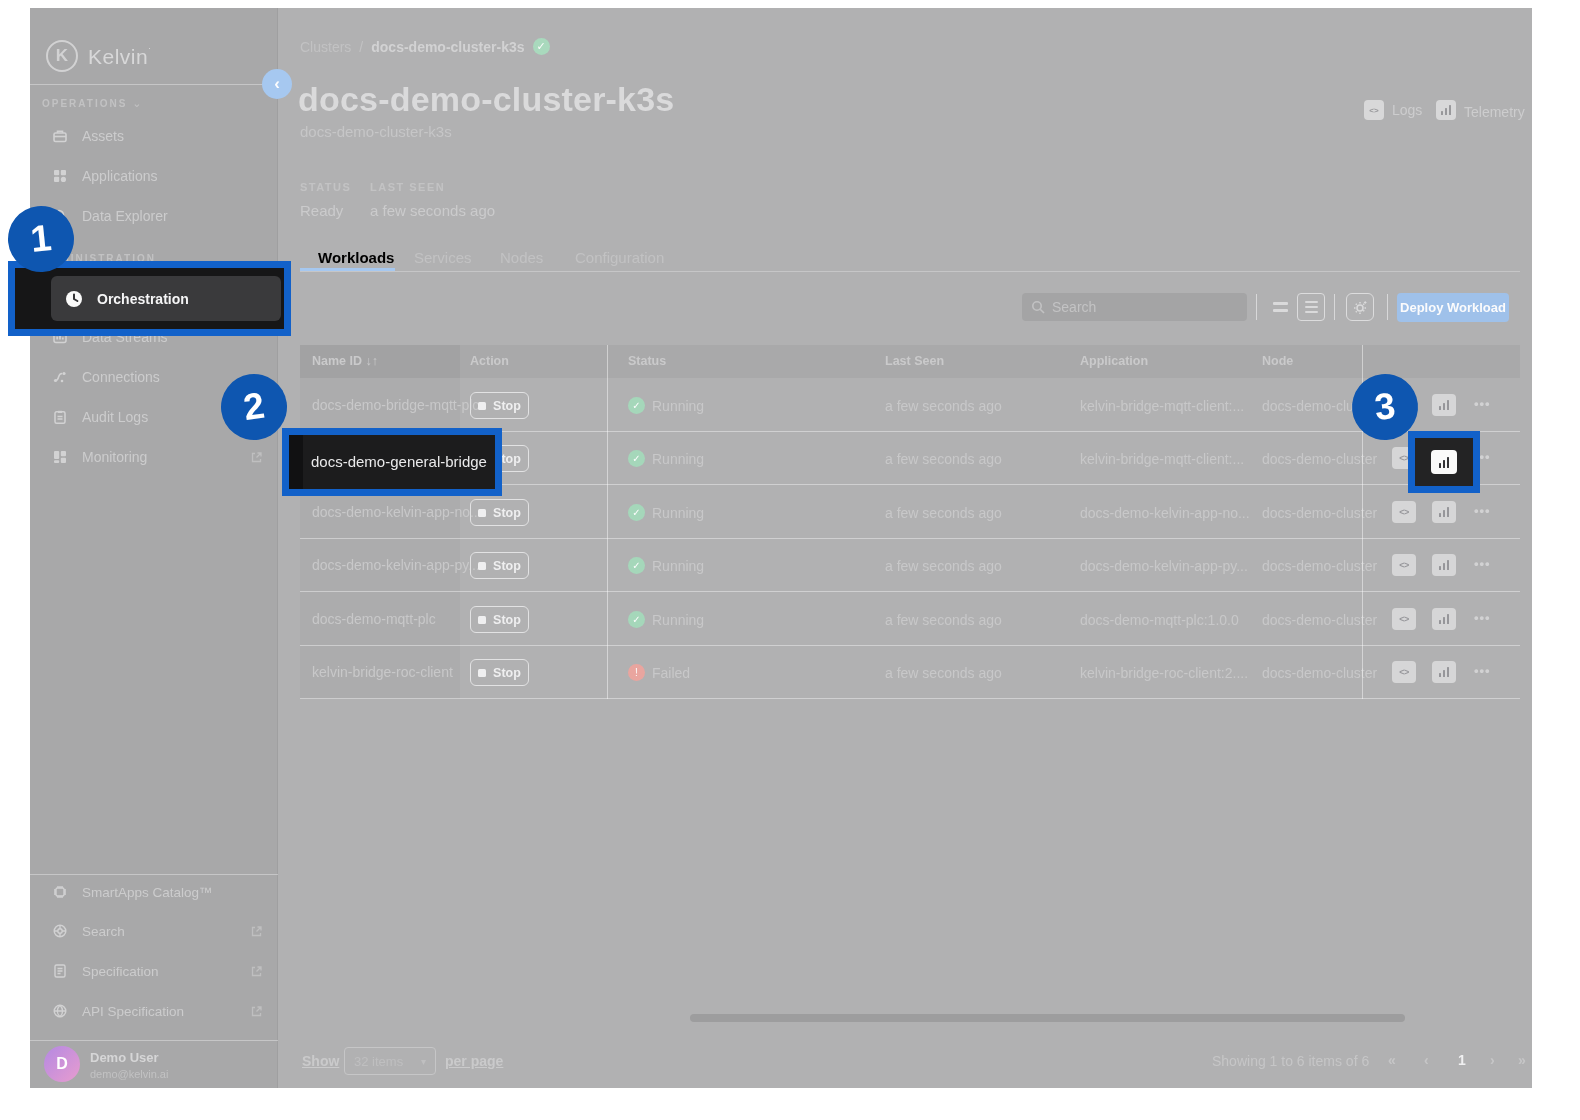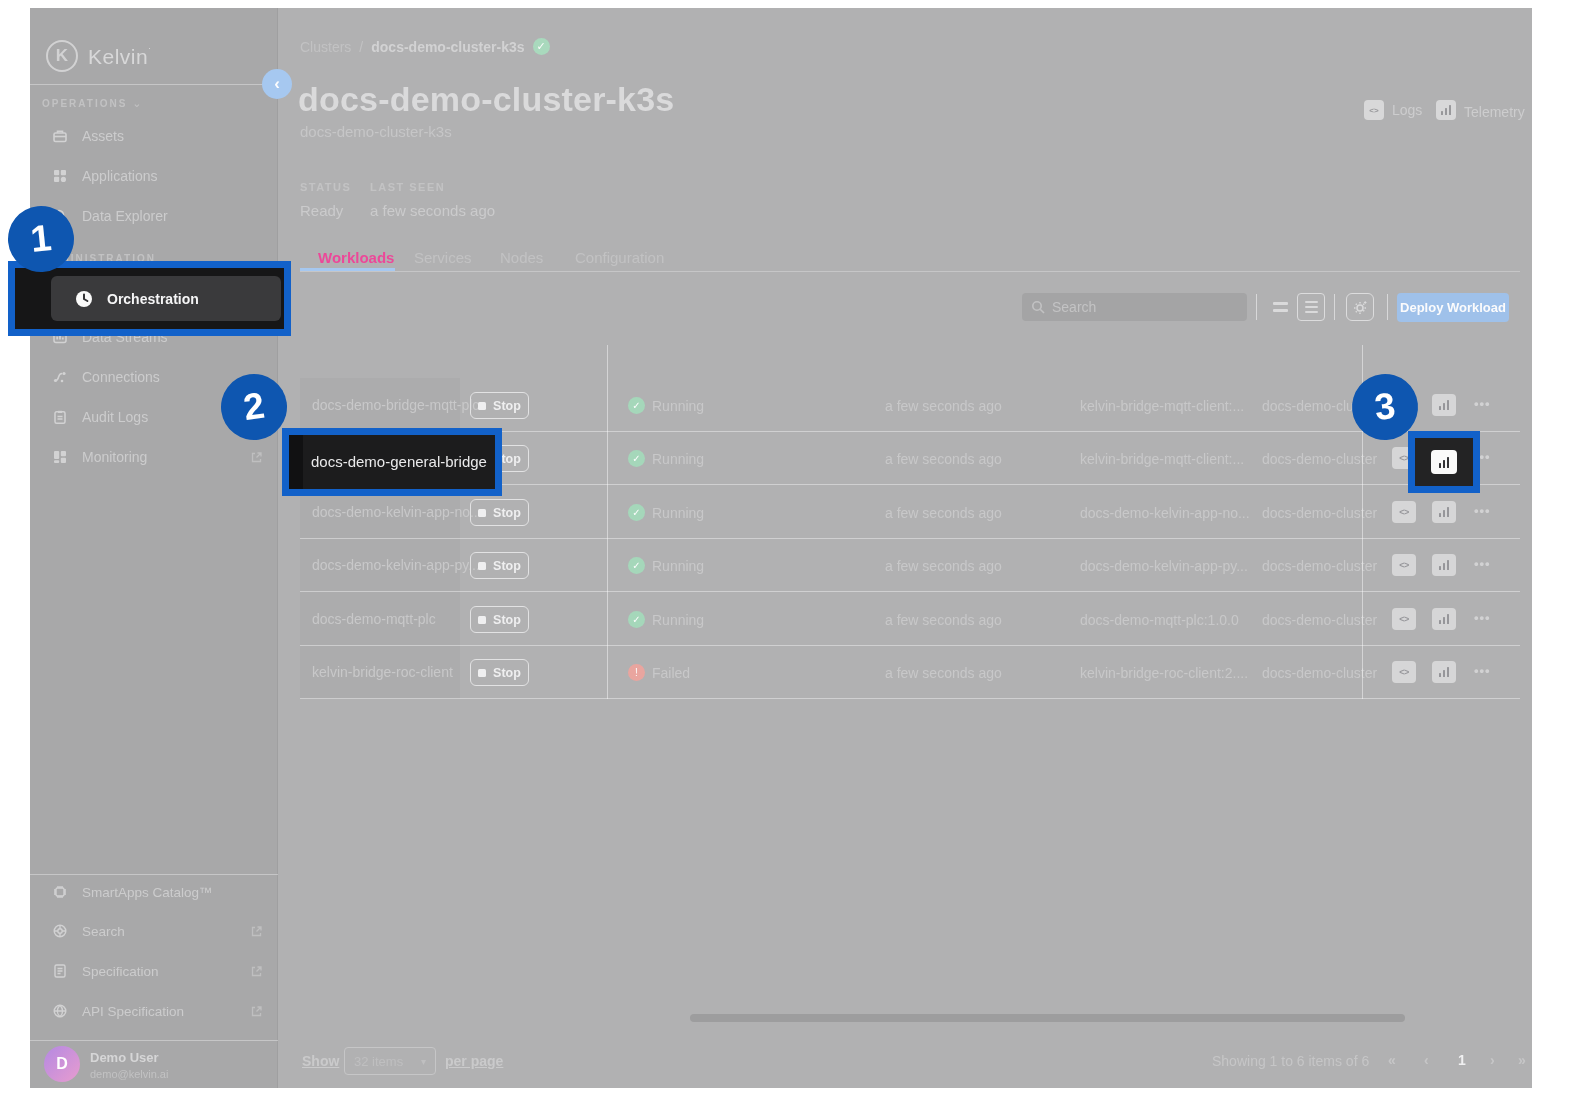--- a/index.html
+++ b/index.html
@@ -36,21 +36,21 @@
   .h1 { font-size:34px; font-weight:bold; color:#dadadb; letter-spacing:.2px; }
   .sub { font-size:15px; color:#c6c6c7; }
   .mini-sq { width:20px; height:20px; border-radius:4px; background:rgba(255,255,255,.5);
              color:#98989b; display:flex; align-items:center; justify-content:center; }
   .hdr-act { display:flex; align-items:center; gap:8px; font-size:14px; color:#cdcdce; }
   .ovl-lab { font-size:11px; letter-spacing:1.5px; font-weight:bold; color:#c3c3c4; }
   .ovl-val { font-size:15px; color:#cbcbcc; }
 
   
   .tab { font-size:15px; color:#c2c2c3; }
-  .tab.active { font-weight:bold; color:#ec4899; }
+  .tab.active { font-weight:bold; color:#000000; }
 
   
   .search-box { width:225px; height:28px; background:#a4a4a5; border:none; border-radius:4px;
                 color:#d9d9da; font-size:14px; padding:0 10px 0 30px; outline:none; font-family:"Liberation Sans",sans-serif; }
   .search-box::placeholder { color:#c3c3c4; }
   .tdiv { width:1px; height:26px; background:rgba(255,255,255,.5); }
   .toggle-bordered { width:28px; height:28px; border:1.5px solid #dcdcdd; border-radius:4px;
                      display:flex; flex-direction:column; align-items:center; justify-content:center; gap:3px; }
   .bar-i { width:13px; height:2px; background:#dadadb; border-radius:1px; }
   .btn-deploy { width:112px; height:29px; background:#9fc1ea; border-radius:4px; color:#fbfbfc;
@@ -82,21 +82,21 @@
            color:#bfbfc0; font-size:13px; }
   .pager { font-size:14px; color:#c6c6c7; }
   .scrollbar { background:#9d9d9e; border-radius:4px; }
 
   
   .hl-box { border:7px solid #1261c9; background:#1c1c1d; }
   .badge { width:66px; height:66px; border-radius:50%; background:#0e56b0; color:#ffffff;
            display:flex; align-items:center; justify-content:center;
            font-size:37px; font-weight:bold; }
   .orch-pill { background:#3a3a3c; border-radius:6px; display:flex; align-items:center; gap:14px;
-               color:#f5f5f6; font-size:14px; font-weight:bold; padding:0 24px;text-align:center; }
+               color:#f5f5f6; font-size:14px; font-weight:bold; padding:0 14px;text-align:center; }
   .white-sq { width:26px; height:24px; border-radius:4px; background:#fafafa; color:#333336;
               display:flex; align-items:center; justify-content:center; }
   .collapse-btn { width:30px; height:30px; border-radius:50%; background:#a6c8f0; color:#fdfdfe;
                   font-size:17px; font-weight:bold; display:flex; align-items:center; justify-content:center; }
 </style>
 </head>
 <body>
 
 <div class="page">
 
@@ -289,20 +289,29 @@
   <div class="abs toggle-bordered" style="left:1346px; top:293px; border-radius:6px;">
     <svg style="width:17px; height:17px; color:#dadadb;" viewBox="0 0 17 17" fill="none" stroke="currentColor" stroke-width="1.5">
         <circle cx="8" cy="9" r="3"></circle>
         <path d="M8 4.5V3M8 15v-1.5M3.5 9H2M14 9h-1.5M4.8 5.8l-1-1M12.2 12.2l-1-1M4.8 12.2l-1 1M12.2 5.8l-1-1"></path>
         <path d="M13.2 2.2v2.6M11.9 3.5h2.6" stroke-width="1.2"></path>
       </svg>
   </div>
   <div class="abs tdiv" style="left:1387px; top:294px;"></div>
   <div class="abs btn-deploy" style="left:1397px; top:293px;">Deploy Workload</div>
 
+  <div class="abs th-row" style="left:300px; top:345px; width:1220px; height:33px;">
+    <div class="abs" style="left:0; top:0; width:160px; height:33px; background:#a2a2a3;"></div>
+    <div class="abs th" style="left:12px; top:9px;"><span>Name ID</span> <span style="font-weight:normal;">↓↑</span></div>
+    <div class="abs th" style="left:170px; top:9px;">Action</div>
+    <div class="abs th" style="left:328px; top:9px;">Status</div>
+    <div class="abs th" style="left:585px; top:9px;">Last Seen</div>
+    <div class="abs th" style="left:780px; top:9px;">Application</div>
+    <div class="abs th" style="left:962px; top:9px;">Node</div>
+  </div>
 
   <div class="abs" style="left:300px; top:378px; width:1220px; height:54px;">
     <div class="abs" style="left:0;top:0;width:160px;height:54px;background:rgba(0,0,0,.025);"></div>
     <div class="abs cell" style="left:12px; top:19px;">docs-demo-bridge-mqtt-plc</div>
     <div class="abs stop-btn" style="left:170px; top:14px;">
         <span class="stop-sq"></span>
         <span>Stop</span>
       </div>
     <div class="abs st-dot st-ok" style="left:328px; top:19px;">✓</div>
     <div class="abs cell" style="left:352px; top:20px;">Running</div>

